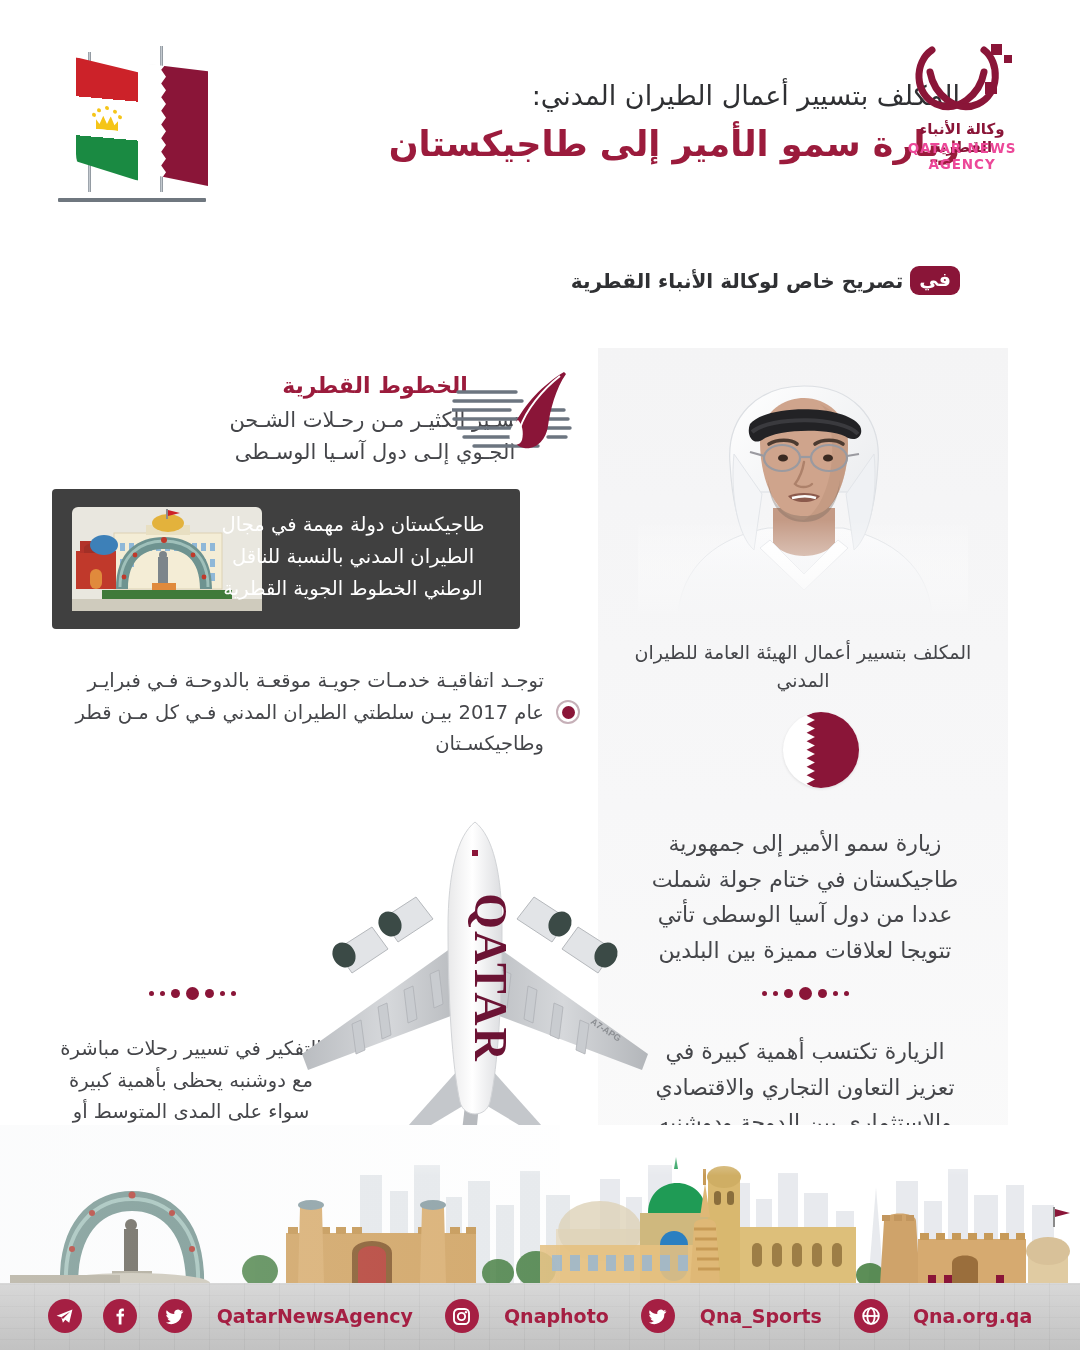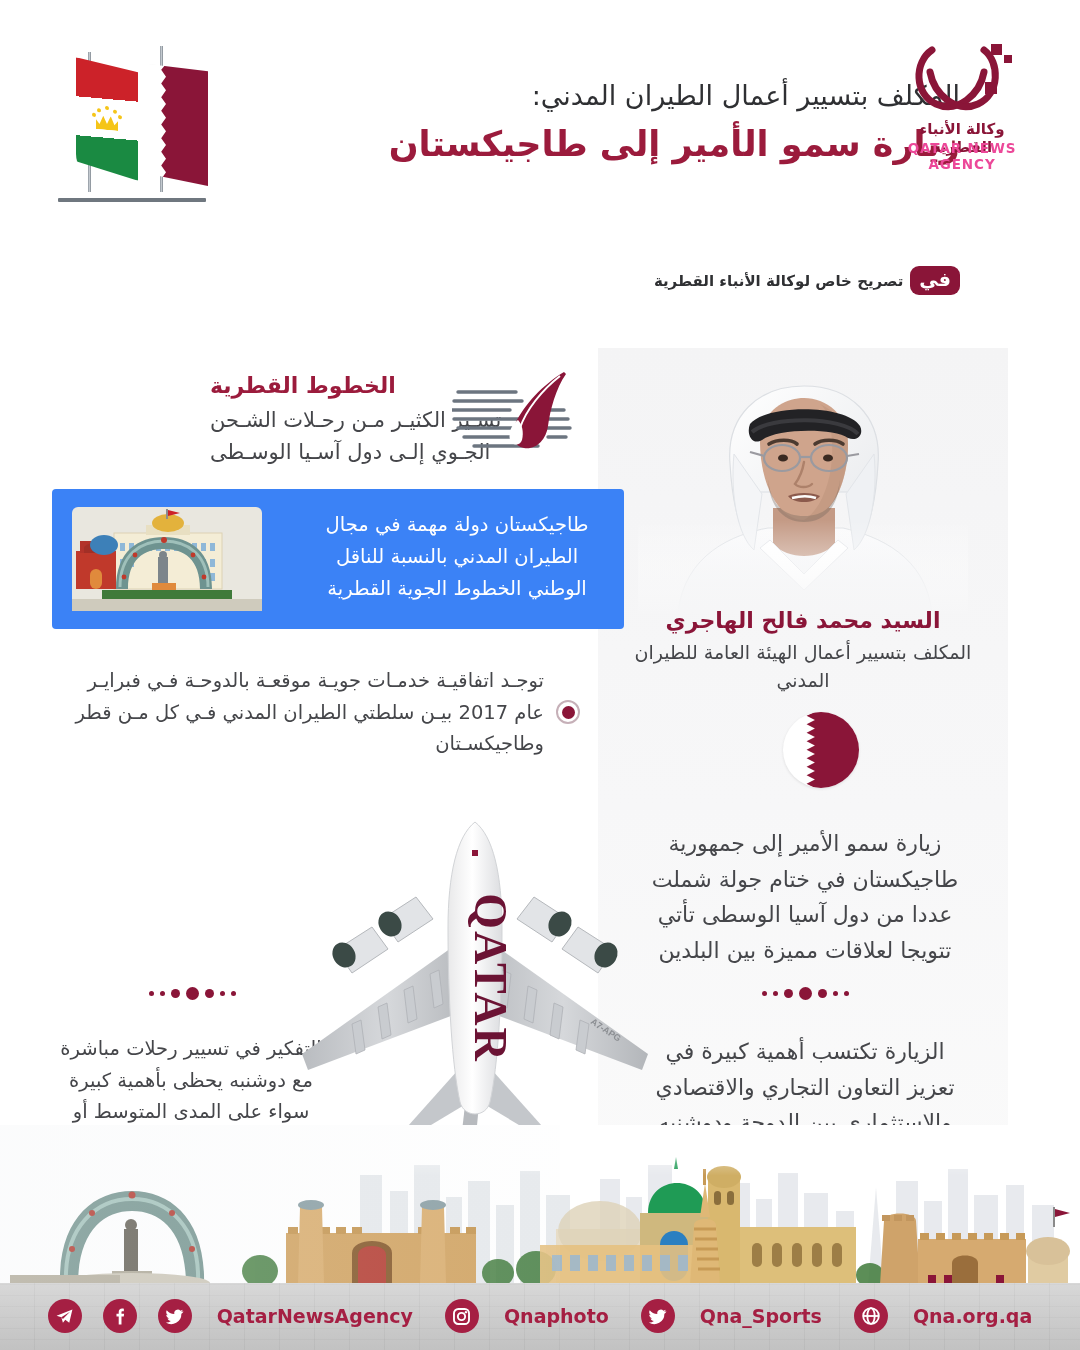--- a/index.html
+++ b/index.html
@@ -55,21 +55,21 @@
        22% 60.8%, 30% 55.2%, 22% 49.6%, 30% 44%, 22% 38.4%, 30% 32.8%,
        22% 27.2%, 30% 21.6%, 22% 16%, 30% 10.4%, 22% 4.8%);
   }
 
   
   .head-text { position:absolute; right:120px; top:78px; width:680px; text-align:right; direction:rtl; }
   .kicker { font-size:27px; color:#2f3033; font-weight:400; line-height:1.35; letter-spacing:-.3px;}
   .headline { font-size:35px; color:#9B1B3C; font-weight:bold; line-height:1.42; margin-top:6px; letter-spacing:-.4px;}
   .subline-row { position:absolute; right:120px; top:266px; direction:rtl; display:flex; align-items:center; justify-content:flex-end; gap:0px;}
   .sub-badge { background:#8A1538; color:#fff; font-size:19px; font-weight:bold; padding:4px 9px 6px; border-radius:9px; line-height:1; }
-  .sub-text { font-size:15px; color:#2f3033; font-weight:bold; margin-right:0px; padding-right:7px;}
+  .sub-text { font-size:20px; color:#2f3033; font-weight:bold; margin-right:0px; padding-right:7px;}
 
   
   .qna-logo { position:absolute; left:888px; top:32px; width:148px; height:140px; }
   .qna-logo svg { display:block; }
   .qna-ar { position:absolute; left:0; top:88px; width:148px; text-align:center; font-size:15px; color:#8A1538; font-weight:bold; direction:rtl;}
   .qna-en { position:absolute; left:0; top:108px; width:148px; text-align:center; font-size:13.5px; color:#ec4899; font-weight:bold; letter-spacing:.9px;}
 
   
   #right-panel { position:absolute; left:598px; top:348px; width:410px; height:830px;
      background: linear-gradient(180deg,#f4f4f5 0%, #f7f7f8 55%, #fafafa 100%); }
@@ -90,26 +90,26 @@
   #rp-para-1 { left:640px; top:826px; width:330px; }
   #rp-para-2 { left:640px; top:1034px; width:330px; }
   .dots { position:absolute; display:flex; align-items:center; justify-content:center; gap:6px; width:120px; height:16px;}
   .dots i { display:block; border-radius:50%; background:#8A1538; }
   .dots i.s { width:5px; height:5px; }
   .dots i.m { width:9px; height:9px; }
   .dots i.l { width:13px; height:13px; }
   #rp-dots { left:745px; top:985px; }
 
   
-  .qr-head { position:absolute; right:540px; top:372px; width:330px; direction:rtl; text-align:left; }
+  .qr-head { position:absolute; right:540px; top:372px; width:330px; direction:rtl; text-align:center; }
   .qr-title { font-size:22px; font-weight:bold; color:#9B1B3C; line-height:1.3; }
   .qr-sub { font-size:21px; color:#45464a; line-height:1.55; margin-top:3px; }
   .qr-logo { position:absolute; left:452px; top:368px; width:120px; height:92px; }
 
-  #dark-box { position:absolute; left:52px; top:489px; width:572px; height:140px; background:#3b82f6; border-radius:4px; }
+  #dark-box { position:absolute; left:52px; top:489px; width:468px; height:140px; background:#404040; border-radius:4px; }
   #dark-box .dtext { position:absolute; right:22px; top:20px; width:290px; direction:rtl; text-align:center;
       color:#ffffff; font-size:19.5px; line-height:1.63; }
   #palace { position:absolute; left:20px; top:18px; width:190px; height:104px; }
 
   .bullet-row { position:absolute; left:52px; top:665px; width:528px; display:flex; direction:rtl; align-items:center; gap:12px;}
   .bullet-dot { flex:0 0 auto; width:24px; height:24px; border-radius:50%; border:2px solid #c6b0b8; display:flex; align-items:center; justify-content:center;}
   .bullet-dot span { width:13px; height:13px; border-radius:50%; background:#8A1538; display:block;}
   .bullet-text { direction:rtl; text-align:right; font-size:19.5px; color:#45464a; line-height:1.62; }
 
   .lp-para { position:absolute; direction:rtl; text-align:center; color:#45464a; font-size:19.5px; line-height:1.62; }
@@ -238,21 +238,20 @@
 
     <path d="M150 128 C 158 124, 174 124, 182 128 C 176 136, 156 136, 150 128 Z" fill="#8b5a4c"></path>
     <path d="M154 130 C 162 128, 172 128, 178 130" stroke="#fdfcfa" stroke-width="2.6" fill="none"></path>
 
     <path d="M130 112 C 132 142, 148 154, 166 154 C 184 154, 200 142, 202 112 C 198 140, 184 148, 166 148 C 148 148, 134 140, 130 112 Z" fill="#6d6258" opacity=".34"></path>
 
     <path d="M132 172 L 166 206 L 200 172 L 210 180 L 166 222 L 122 180 Z" fill="#ffffff" stroke="#e3e5e9" stroke-width="1"></path>
     <rect x="0" y="0" width="330" height="245" fill="url(#fadeP)"></rect>
   </svg>
 
-  <div class="person-name">السيد محمد فالح الهاجري</div>
   <div class="person-title">المكلف بتسيير أعمال الهيئة العامة للطيران المدني</div>
 
   <div class="qa-badge">
     <div class="maroon2"></div>
   </div>
 
   <div class="rp-para" id="rp-para-1">زيارة سمو الأمير  إلى جمهورية طاجيكستان في ختام جولة شملت عددا من دول آسيا الوسطى تأتي تتويجا لعلاقات مميزة بين البلدين</div>
 
   <div class="dots" id="rp-dots">
     <i class="s"></i>

